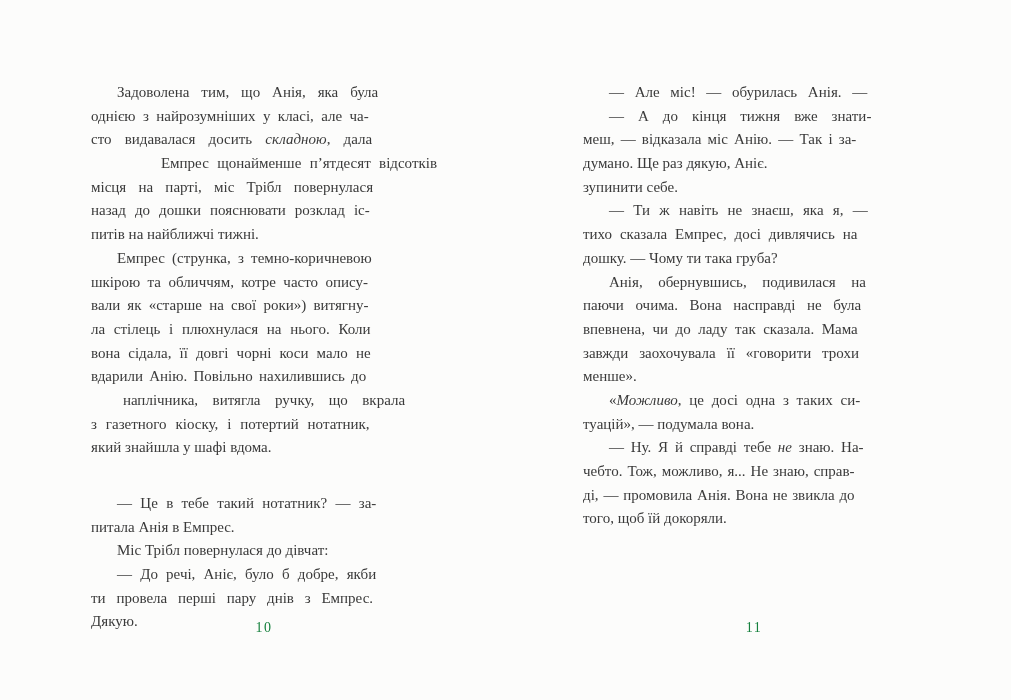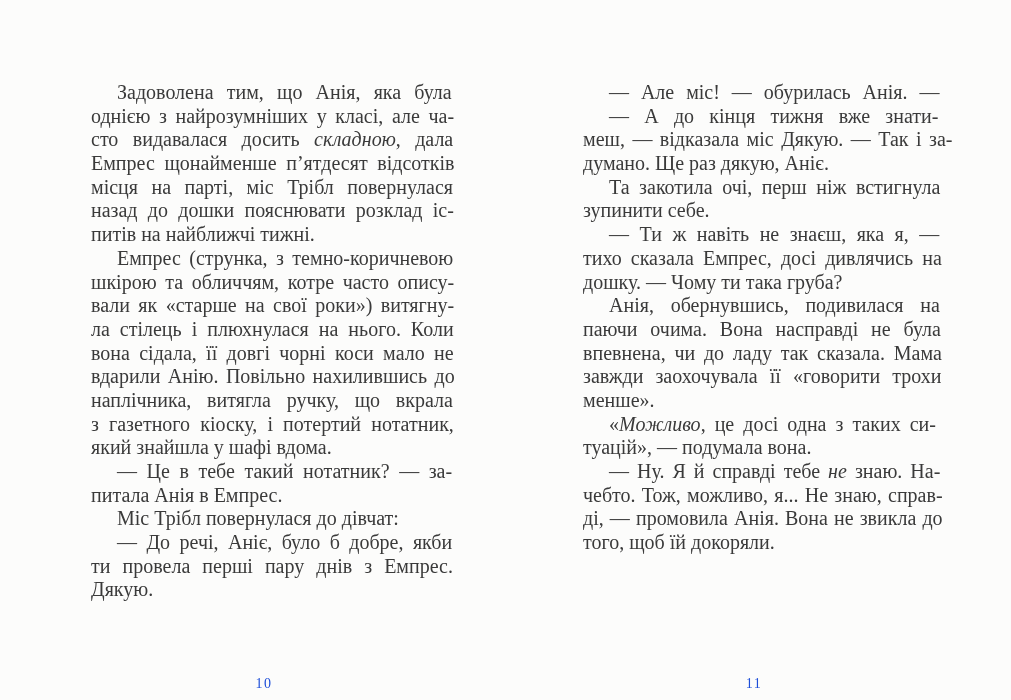--- a/index.html
+++ b/index.html
@@ -13,39 +13,39 @@
   .book {
     position: relative;
     width: 1011px;
     height: 700px;
     background: #fcfcfb;
   }
   .col {
     position: absolute;
     top: 81px;
     font-family: "Liberation Serif", serif;
-    font-size: 20px;
+    font-size: 15px;
     line-height: 23.7px;
     color: #3a3a3a;
   }
   .col.left  { left: 91px;  width: 346px; }
   .col.right { left: 583px; width: 342px; }
   .line {
     white-space: nowrap;
     height: 23.7px;
   }
   .line.first { text-indent: 26px; }
   .line i { }
   .pagenum {
     position: absolute;
-    top: 676px;
+    top: 620px;
     font-family: "Liberation Serif", serif;
     font-size: 14px;
     letter-spacing: 1.5px;
-    color: #1d4ed8;
+    color: #15803d;
     text-align: center;
   }
   .pagenum.left  { left: 91px;  width: 346px; }
   .pagenum.right { left: 583px; width: 342px; text-align: center; }
 </style>
 </head>
 <body>
 
 <div class="book">
   <div class="col left" id="col-left">
@@ -55,36 +55,35 @@
       <div class="line fill" style="word-spacing: 4.59896px; text-align: right;"><span><span>Емпрес щонайменше п’ятдесят відсотків</span></span></div>
       <div class="line fill" style="word-spacing: 8.47188px;"><span><span>місця на парті, міс Трібл повернулася</span></span></div>
       <div class="line fill" style="word-spacing: 5.26875px;"><span><span>назад до дошки пояснювати розклад іс-</span></span></div>
       <div class="line"><span><span>питів на найближчі тижні.</span></span></div>
       <div class="line first fill" style="word-spacing: 3.45833px;"><span><span>Емпрес (струнка, з темно-коричневою</span></span></div>
       <div class="line fill" style="word-spacing: 3.63437px;"><span><span>шкірою та обличчям, котре часто опису-</span></span></div>
       <div class="line fill" style="word-spacing: 3.41406px;"><span><span>вали як «старше на свої роки») витягну-</span></span></div>
       <div class="line fill" style="word-spacing: 4.98177px;"><span><span>ла стілець і плюхнулася на нього. Коли</span></span></div>
       <div class="line fill" style="word-spacing: 4.35268px;"><span><span>вона сідала, її довгі чорні коси мало не</span></span></div>
       <div class="line fill" style="word-spacing: 2.42969px;"><span><span>вдарили Анію. Повільно нахилившись до</span></span></div>
-      <div class="line fill" style="word-spacing: 10.7656px;"><span><span>наплічника, витягла ручку, що вкрала</span></span></div>
+      <div class="line fill" style="word-spacing: 10.7656px; text-align: center;"><span><span>наплічника, витягла ручку, що вкрала</span></span></div>
       <div class="line fill" style="word-spacing: 5.14375px;"><span><span>з газетного кіоску, і потертий нотатник,</span></span></div>
       <div class="line"><span><span>який знайшла у шафі вдома.</span></span></div>
-      <div class="line first fill" style="word-spacing: 4.57589px;"><span><span>— Це в тебе такий нотатник? — за-</span></span></div>
+      <div class="line first fill" style="word-spacing: 4.57589px; margin-top: 32px;"><span><span>— Це в тебе такий нотатник? — за-</span></span></div>
       <div class="line"><span><span>питала Анія в Емпрес.</span></span></div>
       <div class="line first"><span><span>Міс Трібл повернулася до дівчат:</span></span></div>
       <div class="line first fill" style="word-spacing: 4.4375px;"><span><span>— До речі, Аніє, було б добре, якби</span></span></div>
       <div class="line fill" style="word-spacing: 7.05208px;"><span><span>ти провела перші пару днів з Емпрес.</span></span></div>
       <div class="line"><span><span>Дякую.</span></span></div>
     </div>
   <div class="col right" id="col-right">
       <div class="line first fill" style="word-spacing: 6.91927px;"><span><span>— Але міс! — обурилась Анія. —</span></span></div>
       <div class="line first fill" style="word-spacing: 10.2266px;"><span><span>— А до кінця тижня вже знати-</span></span></div>
-      <div class="line fill" style="word-spacing: 2.45898px;"><span><span>меш, — відказала міс Дякую. — Так і за-</span></span></div>
+      <div class="line fill" style="word-spacing: 2.45898px;"><span><span>меш, — відказала міс Анію. — Так і за-</span></span></div>
       <div class="line"><span><span>думано. Ще раз дякую, Аніє.</span></span></div>
-      <div class="line first fill" style="word-spacing: 4.52813px;"><span><span>Та закотила очі, перш ніж встигнула</span></span></div>
       <div class="line"><span><span>зупинити себе.</span></span></div>
       <div class="line first fill" style="word-spacing: 5.48633px;"><span><span>— Ти ж навіть не знаєш, яка я, —</span></span></div>
       <div class="line fill" style="word-spacing: 4.14687px;"><span><span>тихо сказала Емпрес, досі дивлячись на</span></span></div>
       <div class="line"><span><span>дошку. — Чому ти така груба?</span></span></div>
       <div class="line first fill" style="word-spacing: 11.724px;"><span><span>Анія, обернувшись, подивилася на</span></span></div>
       <div class="line fill" style="word-spacing: 7.83125px;"><span><span>паючи очима. Вона насправді не була</span></span></div>
       <div class="line fill" style="word-spacing: 3.76562px;"><span><span>впевнена, чи до ладу так сказала. Мама</span></span></div>
       <div class="line fill" style="word-spacing: 7.13281px;"><span><span>завжди заохочувала її «говорити трохи</span></span></div>
       <div class="line"><span><span>менше».</span></span></div>
       <div class="line first fill" style="word-spacing: 4.0026px;"><span><span>«</span><i>Можливо</i><span>, це досі одна з таких си-</span></span></div>

